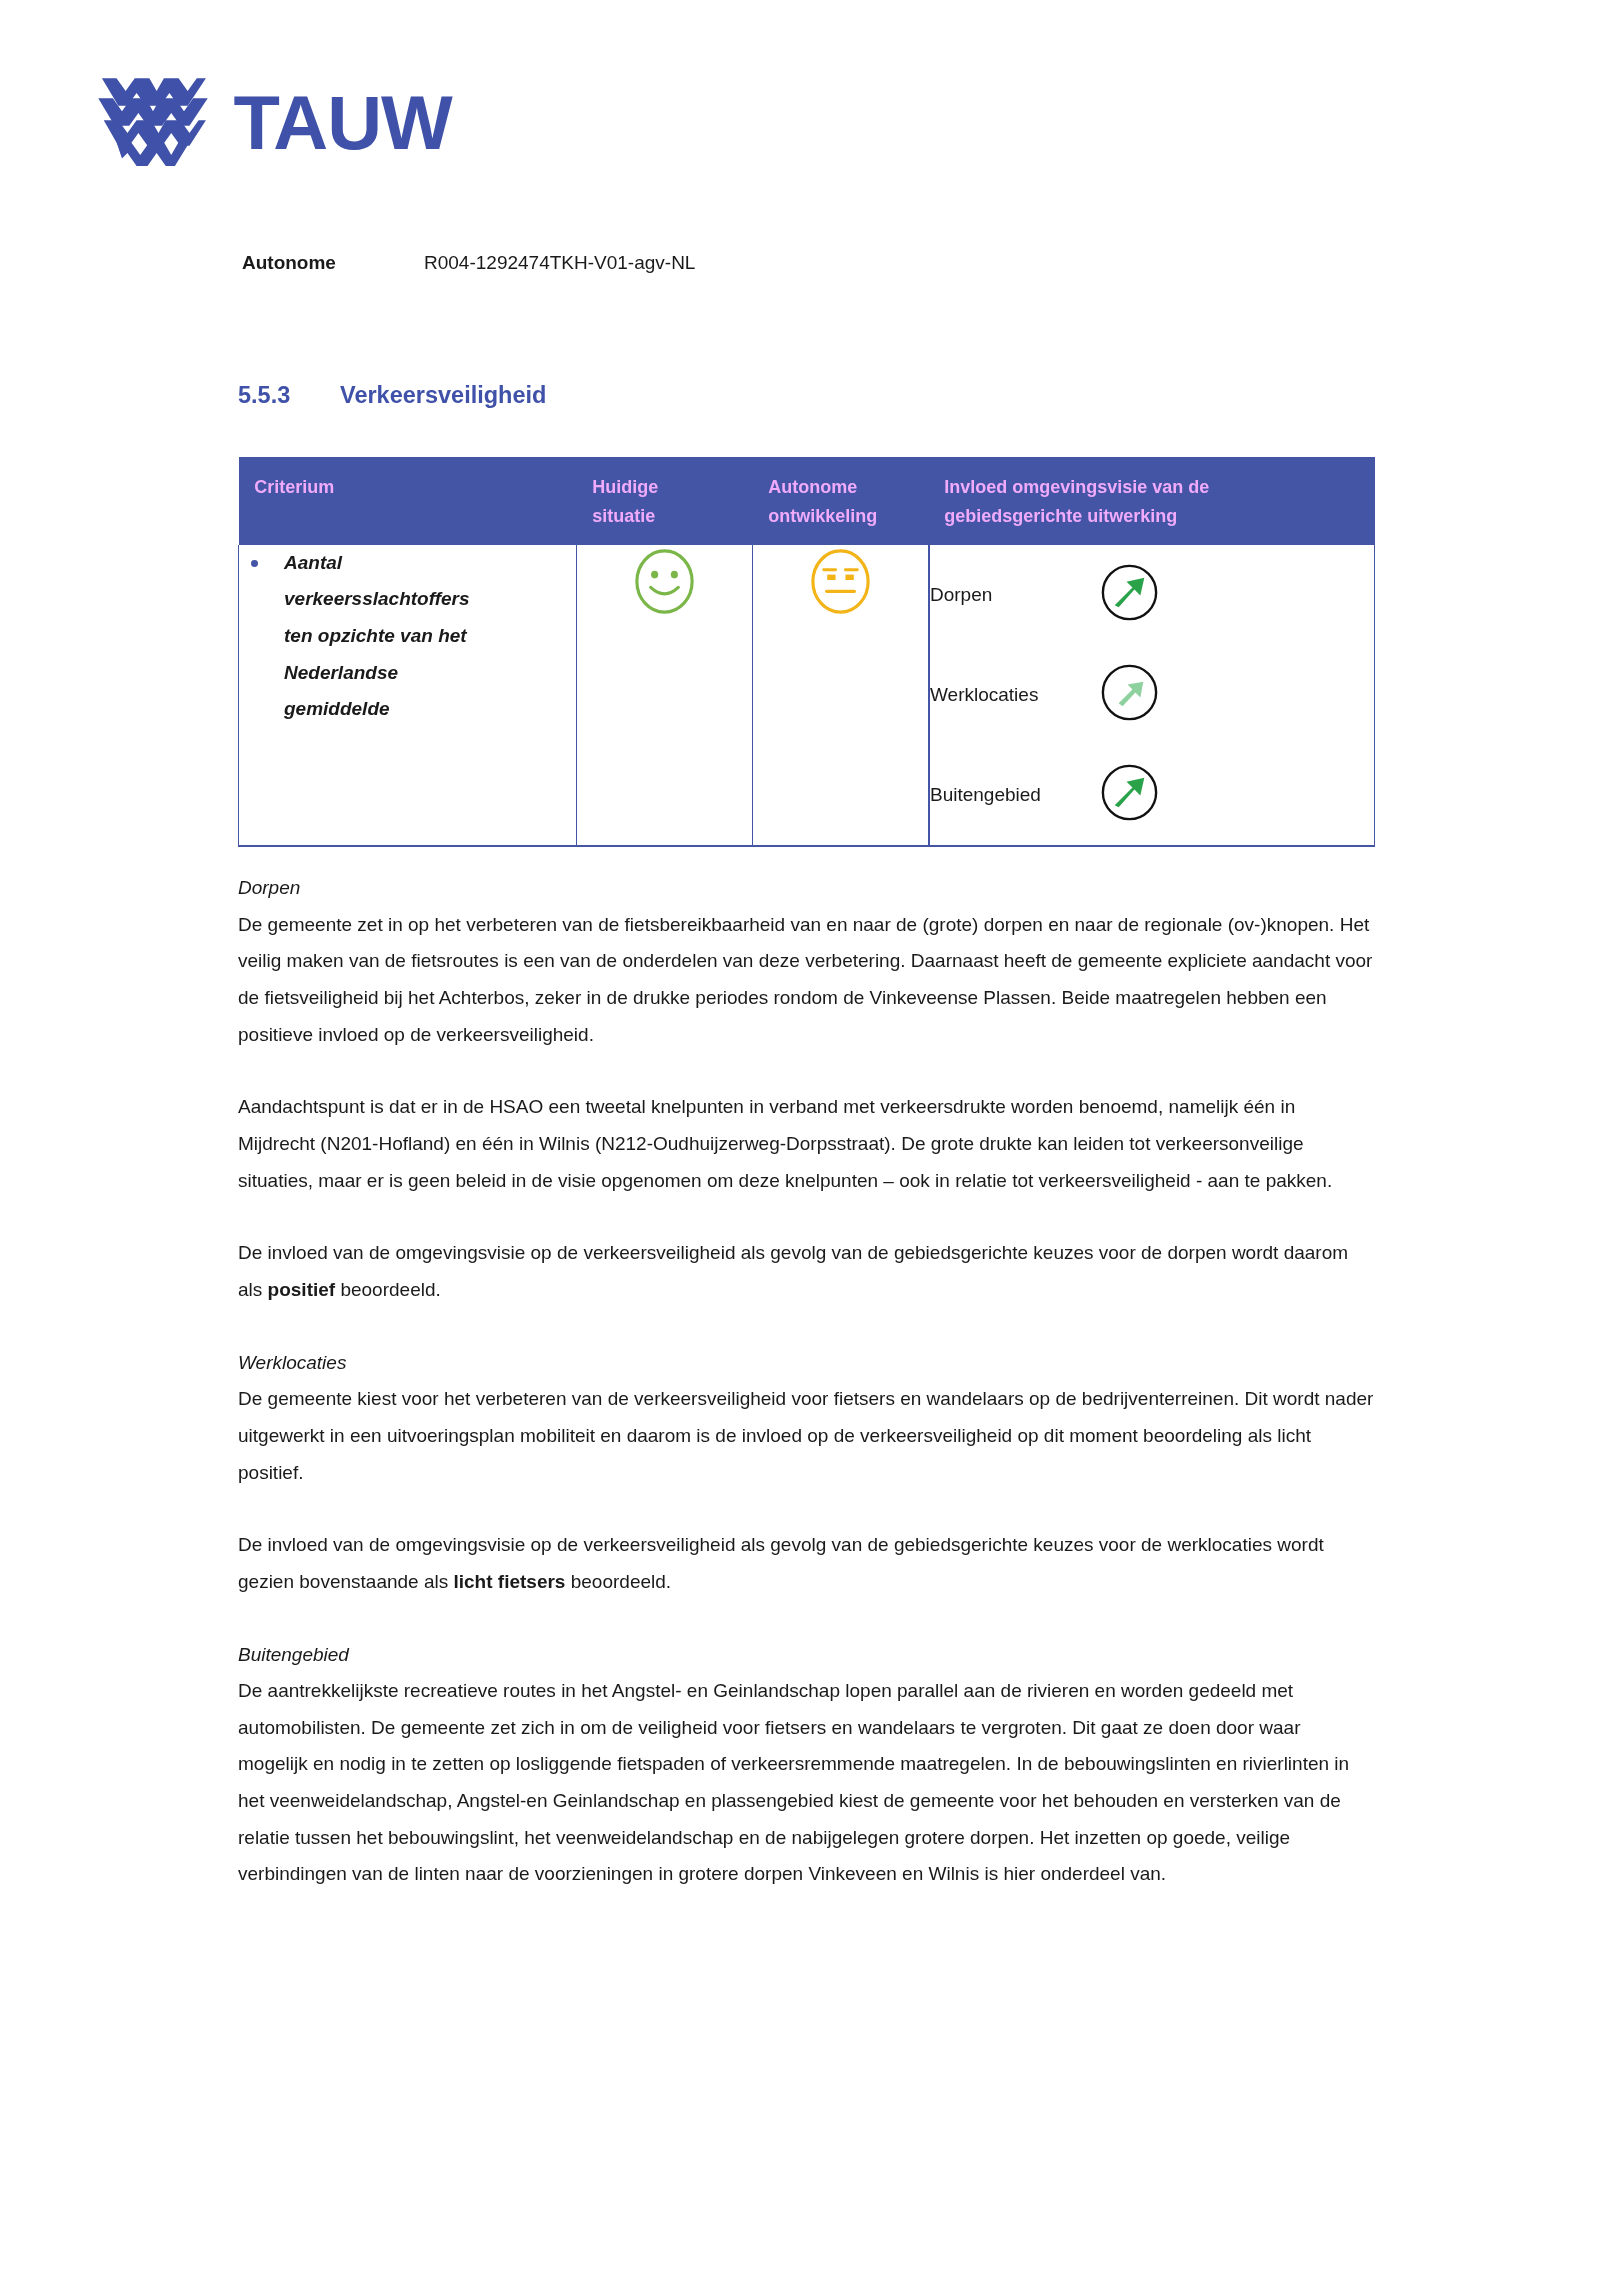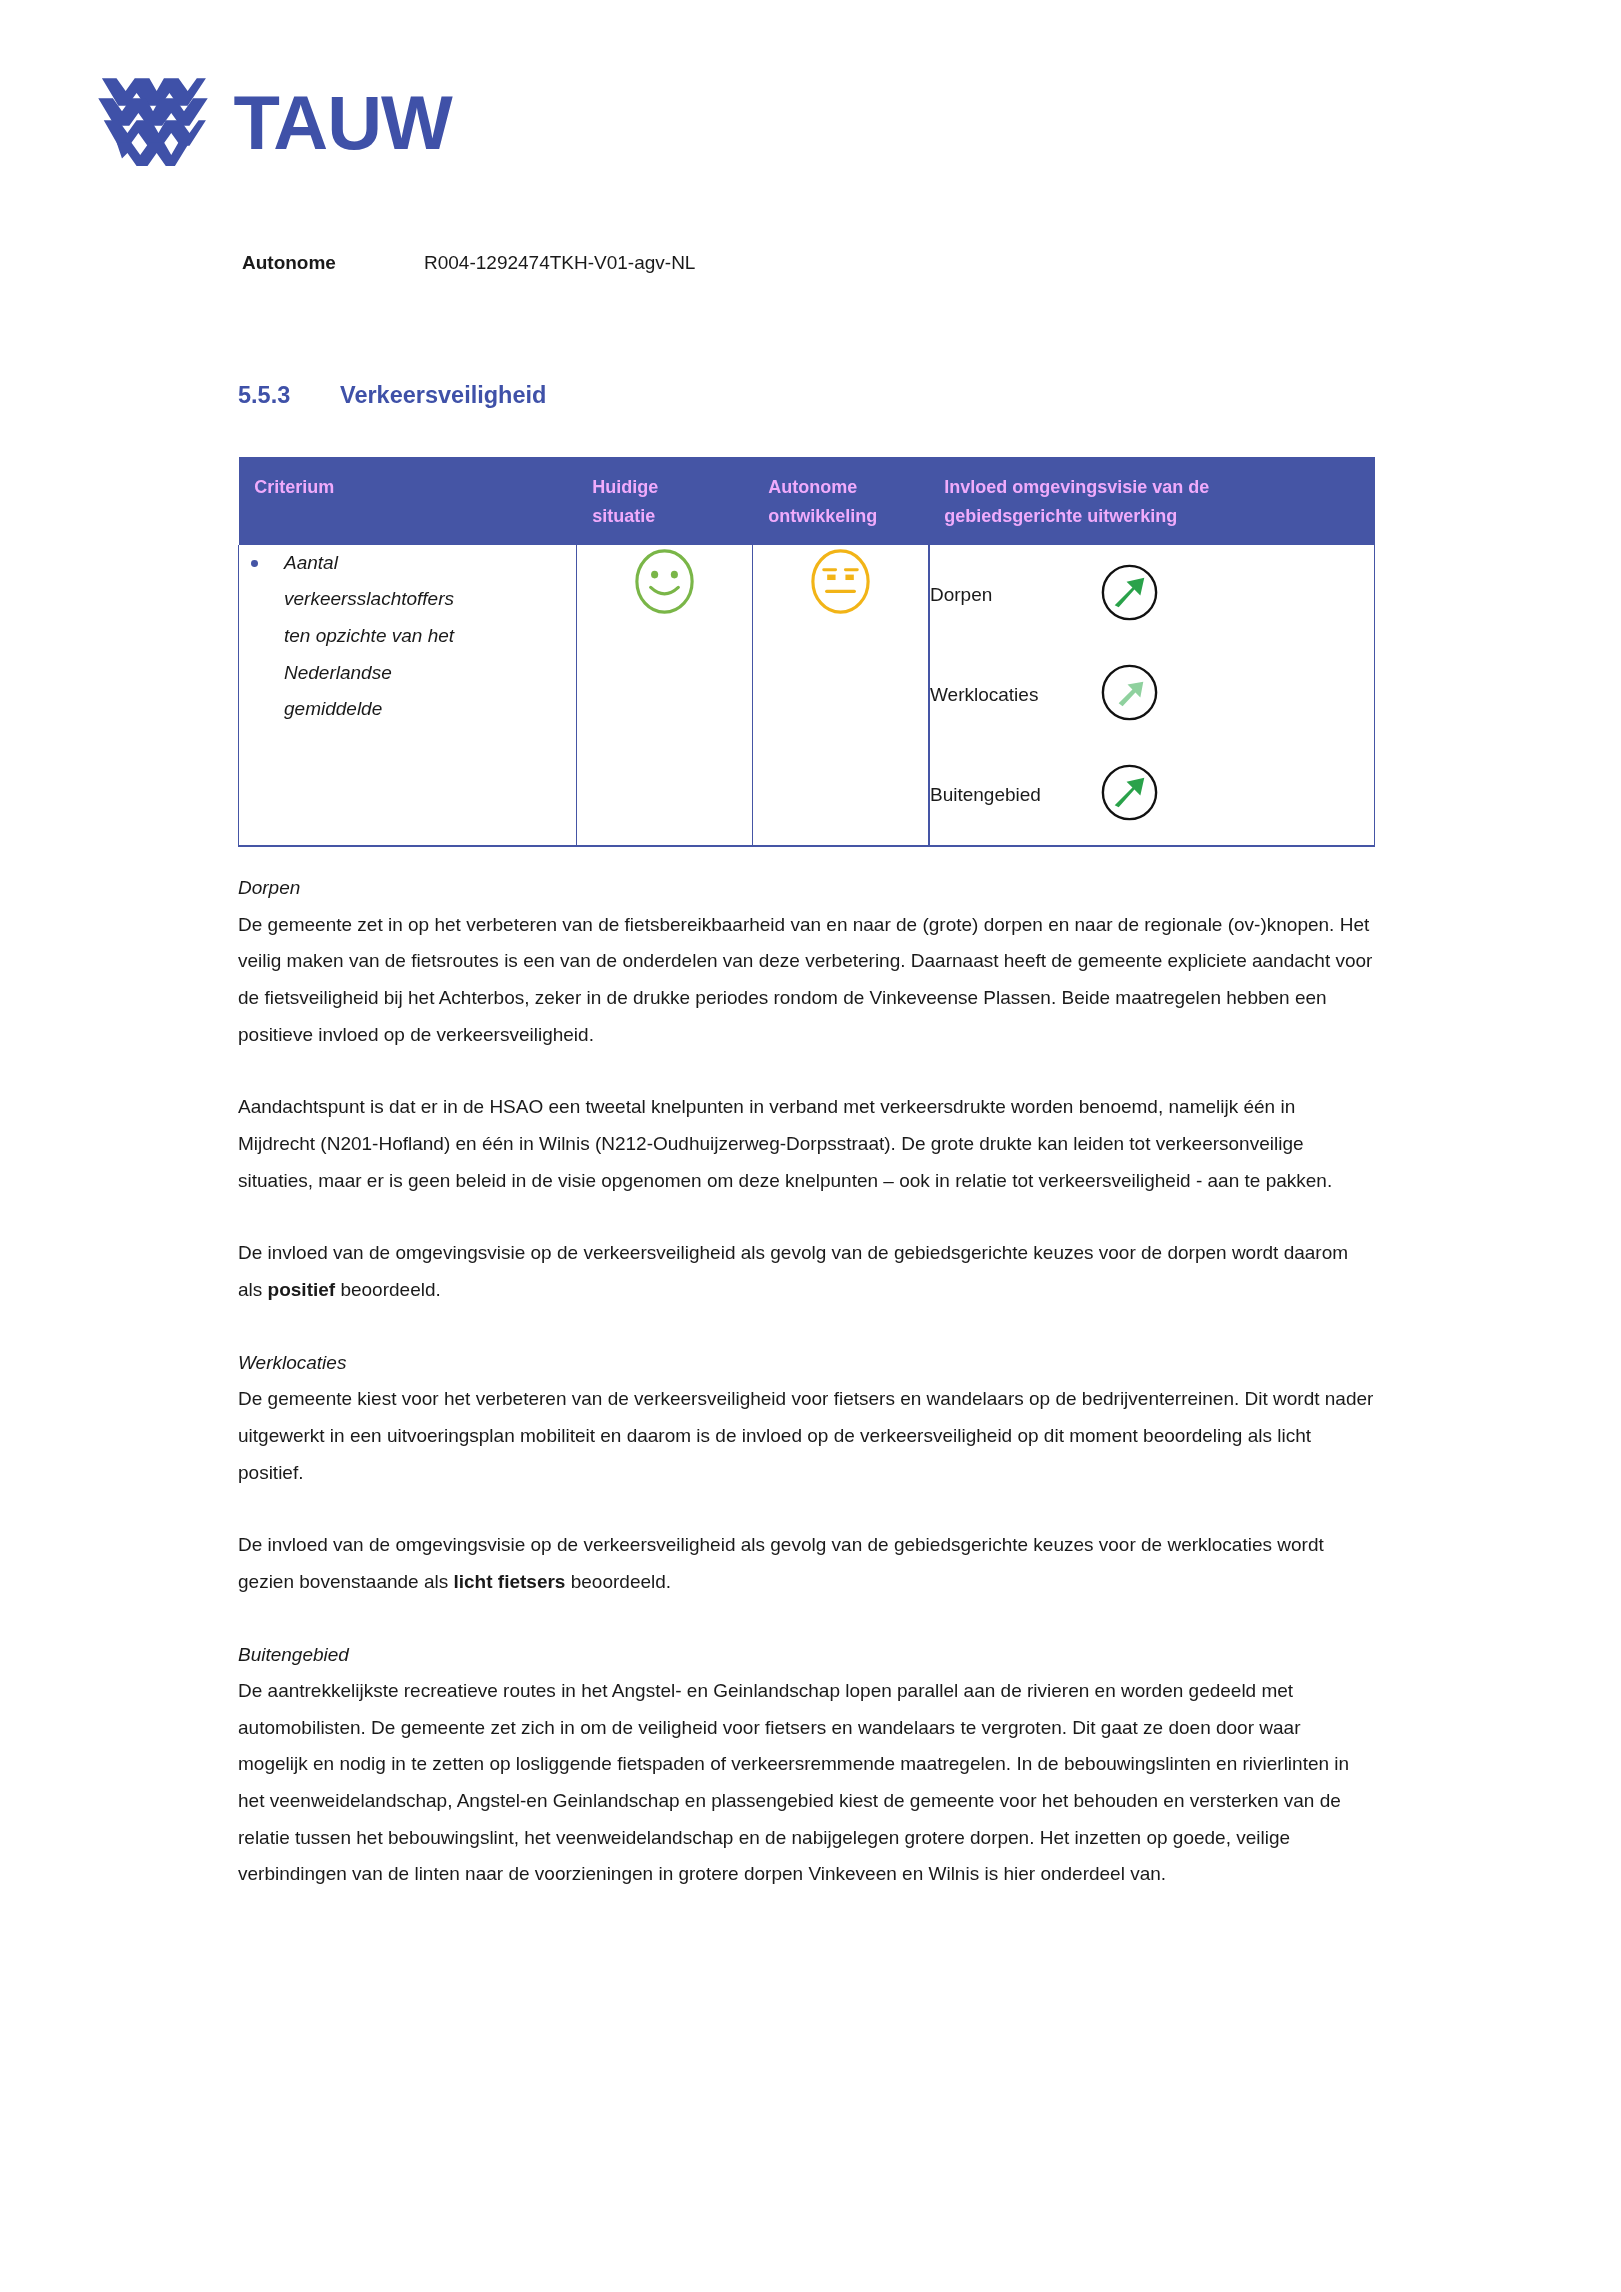--- a/index.html
+++ b/index.html
@@ -109,20 +109,21 @@
   }
   .eval-table tbody tr td:first-child {
     border-left: 1px solid #4555a5;
   }
   .body-row td {
     border-bottom: 2.9px solid #4555a5;
   }
 
   .criterion-cell {
     padding: 15.7px 13.7px 13.7px 15.7px;
+    font-weight: bold;
   }
   .criterion-list {
     margin: 0;
     padding: 0;
     list-style: none;
   }
   .criterion-list li {
     position: relative;
     padding-left: 45px;
     font-style: italic;

